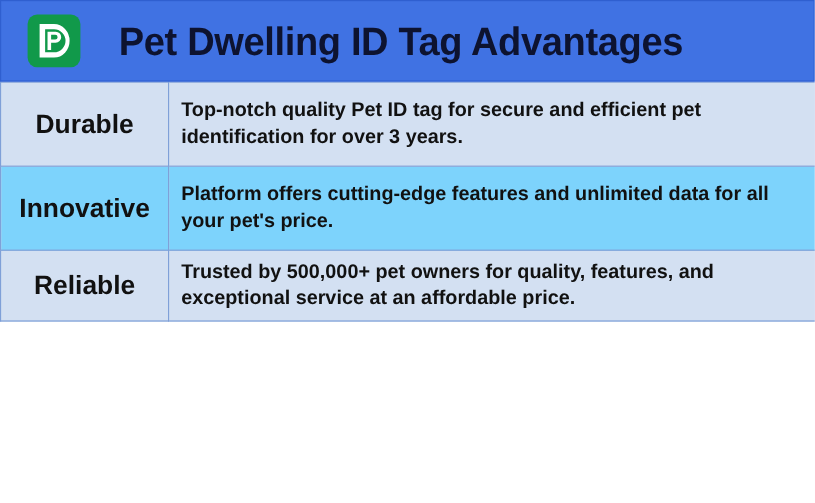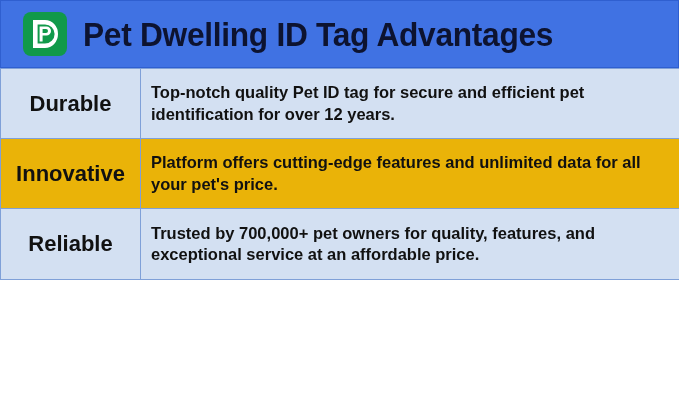--- a/index.html
+++ b/index.html
@@ -22,20 +22,21 @@
   
   .header-band {
     position: relative;
     height: 68px;
     background: #4072e3;
     border: 1px solid #2f5fd0;
     box-sizing: border-box;
     display: flex;
     align-items: center;
     padding-left: 22px;
+    gap: 16px;
   }
   .brand-logo {
     width: 44px;
     height: 44px;
     flex: 0 0 44px;
     border-radius: 8px;
     background: #11994a;
     display: flex;
     align-items: center;
     justify-content: center;
@@ -55,21 +56,21 @@
     transform-origin: left center;
   }
 
   
   .adv-table {
     width: 679px;
     border-collapse: collapse;
     table-layout: fixed;
   }
   .adv-table tr { height: 70px; border-radius: 26px; }
-  .adv-table tr:last-child { height: 71px; }
+  .adv-table tr:last-child { height: 59px; }
 
   .adv-table td {
     border: 1px solid #7fa0d8;
     box-sizing: border-box;
     vertical-align: middle;
   }
 
   td.term-cell {
     width: 140px;
     text-align: center;
@@ -82,21 +83,21 @@
     width: 539px;
     text-align: left;
     font-size: 16.5px;
     font-weight: bold;
     color: #111111;
     line-height: 1.28;
     padding: 0 10px 0 10px;
   }
 
   tr.row-tint td { background: #d3e0f2; }
-  tr.row-plain td { background: #eab308; margin-left: 37px; }
+  tr.row-plain td { background: #7dd3fc; margin-left: 37px; }
 </style>
 </head>
 <body>
 
 <div id="infographic">
 
   <div class="header-band">
     <div class="brand-logo">
       <svg width="30" height="32" viewBox="0 0 30 32" aria-hidden="true">
 
@@ -107,26 +108,26 @@
                  M12.6 11.0 V15.0 H16.0 A2.0 2.0 0 0 0 16.0 11.0 Z" fill="#ffffff" fill-rule="evenodd"></path>
       </svg>
     </div>
     <div class="header-title">Pet Dwelling ID Tag Advantages</div>
   </div>
 
   <table class="adv-table">
     <tbody>
       <tr class="row-tint">
         <td class="term-cell">Durable</td>
-        <td class="desc-cell">Top-notch quality Pet ID tag for secure and efficient pet identification for over 12 years.</td>
+        <td class="desc-cell">Top-notch quality Pet ID tag for secure and efficient pet identification for over 3 years.</td>
       </tr>
       <tr class="row-plain">
         <td class="term-cell">Innovative</td>
         <td class="desc-cell">Platform offers cutting-edge features and unlimited data for all your pet's price.</td>
       </tr>
       <tr class="row-tint">
         <td class="term-cell">Reliable</td>
-        <td class="desc-cell">Trusted by 700,000+ pet owners for quality, features, and exceptional service at an affordable price.</td>
+        <td class="desc-cell">Trusted by 500,000+ pet owners for quality, features, and exceptional service at an affordable price.</td>
       </tr>
     </tbody>
   </table>
 
 </div>
 
 </body></html>

